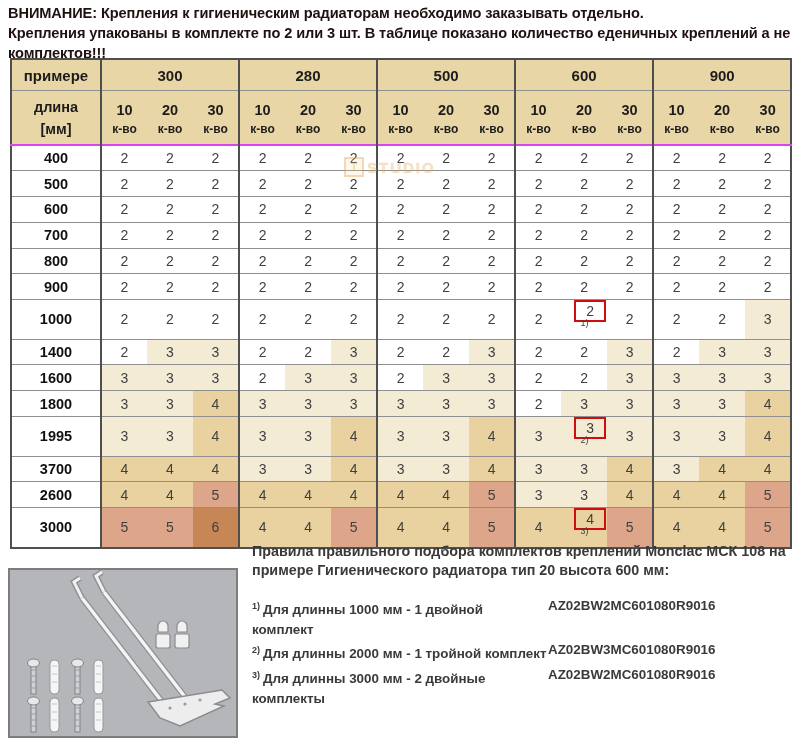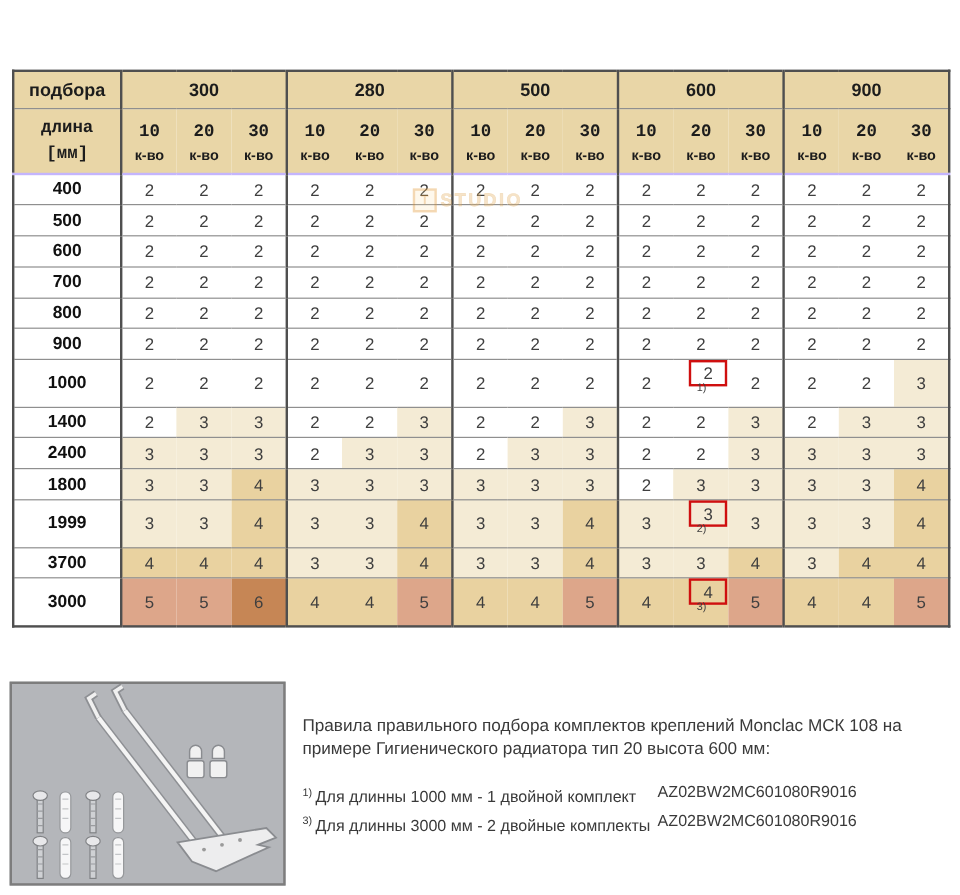--- a/index.html
+++ b/index.html
@@ -13,61 +13,65 @@
 
   
   .tbl-wrap{position:absolute;left:10px;top:58px;width:780px;}
   table.ftable{border-collapse:collapse;table-layout:fixed;width:780px;
                border:2px solid #4f4f4f;}
   table.ftable td,table.ftable th{padding:0;text-align:center;vertical-align:middle;}
   
   thead tr.h1 th{height:30px;font-size:15px;font-weight:bold;color:#1c1c1c;}
   thead tr.h2 th{height:53px;font-weight:bold;color:#1c1c1c;border-top:1px solid #8f8f8f;}
   thead th{background:#e9d6a7;}
-  .sub-num{display:block;font-size:14.5px;line-height:22px;font-family:Liberation Mono, monospace;}
+  .sub-num{display:block;font-size:14.5px;line-height:22px;}
   .sub-unit{display:block;font-size:12px;line-height:16px;}
   .corner1{font-size:15px;font-weight:bold;}
   .corner2 .sub-num{font-size:14.5px;}
   
   .gb{border-left:2px solid #4f4f4f;}
   
   tbody tr{height:25.75px;}
   tbody tr td,tbody tr th{border-top:1px solid #8f8f8f;font-size:14px;color:#3f3f3f;}
-  tbody tr.first td,tbody tr.first th{border-top:2px solid #c4b5fd;}
+  tbody tr.first td,tbody tr.first th{border-top:2px solid #d946ef;}
   tbody th.len{font-weight:bold;color:#101010;background:#fff;font-size:14.5px;}
   
   .redbox{display:inline-block;min-width:24px;border:2px solid #cf0f0f;
           line-height:18px;padding:0 2px;margin-left:12px;}
   sup.fn{font-size:9px;color:#3f3f3f;position:relative;top:-4px;margin-left:1px;}
 
   
   .watermark{position:absolute;left:344px;top:157px;display:flex;align-items:center;
              opacity:0.38;pointer-events:none;}
   .wm-box{display:inline-block;width:16px;height:16px;border:2px solid #e39b3a;
           color:#e39b3a;font-size:11px;font-weight:bold;text-align:center;
           line-height:16px;background:rgba(250,220,160,0.5);}
   .wm-text{color:#e8b870;font-size:15px;font-weight:bold;letter-spacing:2px;
            margin-left:3px;-webkit-text-stroke:0.5px #dba04a;}
 
   
   .product{position:absolute;left:8px;top:568px;width:230px;height:170px;
            background:#b4b6ba;border:2px solid #7d7d7d;box-sizing:border-box;}
   
-  .legend{position:absolute;left:252px;top:596px;width:536px;color:#3a3a3a;}
+  .legend{position:absolute;left:252px;top:542px;width:536px;color:#3a3a3a;font-weight:bold;}
   .legend-title{font-size:14.3px;line-height:19px;margin:0 0 16px 0;}
   .legend-items{font-size:13.4px;line-height:20px;}
   .legend-row{display:grid;grid-template-columns:296px 1fr;}
   .legend-row sup{font-size:9px;margin-right:3px;}
   .legend-code{white-space:nowrap;}
 </style>
 </head>
 <body>
 
 <div id="page">
 
+  <div class="warning">
+    <div>ВНИМАНИЕ: Крепления к гигиеническим радиаторам необходимо заказывать отдельно.</div>
+    <div>Крепления упакованы в комплекте по 2 или 3 шт. В таблице показано количество еденичных креплений а не комплектов!!!</div>
+  </div>
 
   <div class="tbl-wrap">
     <table class="ftable" id="ftable">
         <colgroup>
           <col style="width: 90px;">
           <col style="width: 46px;">
           <col style="width: 46px;">
           <col style="width: 46px;">
           <col style="width: 46px;">
           <col style="width: 46px;">
@@ -77,21 +81,21 @@
           <col style="width: 46px;">
           <col style="width: 46px;">
           <col style="width: 46px;">
           <col style="width: 46px;">
           <col style="width: 46px;">
           <col style="width: 46px;">
           <col style="width: 46px;">
         </colgroup>
         <thead>
           <tr class="h1">
-            <th class="corner1">подбора</th>
+            <th class="corner1">примере</th>
             <th colspan="3" class="gb">300</th>
             <th colspan="3" class="gb">280</th>
             <th colspan="3" class="gb">500</th>
             <th colspan="3" class="gb">600</th>
             <th colspan="3" class="gb">900</th>
           </tr>
           <tr class="h2">
             <th class="corner2">
               <span class="sub-num">длина</span>
               <span class="sub-num">[мм]</span>
@@ -297,21 +301,21 @@
             <td style="background: rgb(255, 255, 255);">2</td>
             <td style="background: rgb(244, 235, 213);">3</td>
             <td class="gb" style="background: rgb(255, 255, 255);">2</td>
             <td style="background: rgb(255, 255, 255);">2</td>
             <td style="background: rgb(244, 235, 213);">3</td>
             <td class="gb" style="background: rgb(255, 255, 255);">2</td>
             <td style="background: rgb(244, 235, 213);">3</td>
             <td style="background: rgb(244, 235, 213);">3</td>
           </tr>
           <tr>
-            <th class="len">2400</th>
+            <th class="len">1600</th>
             <td class="gb" style="background: rgb(244, 235, 213);">3</td>
             <td style="background: rgb(244, 235, 213);">3</td>
             <td style="background: rgb(244, 235, 213);">3</td>
             <td class="gb" style="background: rgb(255, 255, 255);">2</td>
             <td style="background: rgb(244, 235, 213);">3</td>
             <td style="background: rgb(244, 235, 213);">3</td>
             <td class="gb" style="background: rgb(255, 255, 255);">2</td>
             <td style="background: rgb(244, 235, 213);">3</td>
             <td style="background: rgb(244, 235, 213);">3</td>
             <td class="gb" style="background: rgb(255, 255, 255);">2</td>
@@ -333,21 +337,21 @@
             <td style="background: rgb(244, 235, 213);">3</td>
             <td style="background: rgb(244, 235, 213);">3</td>
             <td class="gb" style="background: rgb(255, 255, 255);">2</td>
             <td style="background: rgb(244, 235, 213);">3</td>
             <td style="background: rgb(244, 235, 213);">3</td>
             <td class="gb" style="background: rgb(244, 235, 213);">3</td>
             <td style="background: rgb(244, 235, 213);">3</td>
             <td style="background: rgb(233, 210, 160);">4</td>
           </tr>
           <tr>
-            <th class="len">1999</th>
+            <th class="len">1995</th>
             <td class="gb" style="background: rgb(244, 235, 213);">3</td>
             <td style="background: rgb(244, 235, 213);">3</td>
             <td style="background: rgb(233, 210, 160);">4</td>
             <td class="gb" style="background: rgb(244, 235, 213);">3</td>
             <td style="background: rgb(244, 235, 213);">3</td>
             <td style="background: rgb(233, 210, 160);">4</td>
             <td class="gb" style="background: rgb(244, 235, 213);">3</td>
             <td style="background: rgb(244, 235, 213);">3</td>
             <td style="background: rgb(233, 210, 160);">4</td>
             <td class="gb" style="background: rgb(244, 235, 213);">3</td>
@@ -367,20 +371,38 @@
             <td style="background: rgb(233, 210, 160);">4</td>
             <td class="gb" style="background: rgb(244, 235, 213);">3</td>
             <td style="background: rgb(244, 235, 213);">3</td>
             <td style="background: rgb(233, 210, 160);">4</td>
             <td class="gb" style="background: rgb(244, 235, 213);">3</td>
             <td style="background: rgb(244, 235, 213);">3</td>
             <td style="background: rgb(233, 210, 160);">4</td>
             <td class="gb" style="background: rgb(244, 235, 213);">3</td>
             <td style="background: rgb(233, 210, 160);">4</td>
             <td style="background: rgb(233, 210, 160);">4</td>
+          </tr>
+          <tr>
+            <th class="len">2600</th>
+            <td class="gb" style="background: rgb(233, 210, 160);">4</td>
+            <td style="background: rgb(233, 210, 160);">4</td>
+            <td style="background: rgb(221, 166, 138);">5</td>
+            <td class="gb" style="background: rgb(233, 210, 160);">4</td>
+            <td style="background: rgb(233, 210, 160);">4</td>
+            <td style="background: rgb(233, 210, 160);">4</td>
+            <td class="gb" style="background: rgb(233, 210, 160);">4</td>
+            <td style="background: rgb(233, 210, 160);">4</td>
+            <td style="background: rgb(221, 166, 138);">5</td>
+            <td class="gb" style="background: rgb(244, 235, 213);">3</td>
+            <td style="background: rgb(244, 235, 213);">3</td>
+            <td style="background: rgb(233, 210, 160);">4</td>
+            <td class="gb" style="background: rgb(233, 210, 160);">4</td>
+            <td style="background: rgb(233, 210, 160);">4</td>
+            <td style="background: rgb(221, 166, 138);">5</td>
           </tr>
           <tr>
             <th class="len">3000</th>
             <td class="gb" style="background: rgb(221, 166, 138);">5</td>
             <td style="background: rgb(221, 166, 138);">5</td>
             <td style="background: rgb(198, 134, 85);">6</td>
             <td class="gb" style="background: rgb(233, 210, 160);">4</td>
             <td style="background: rgb(233, 210, 160);">4</td>
             <td style="background: rgb(221, 166, 138);">5</td>
             <td class="gb" style="background: rgb(233, 210, 160);">4</td>
@@ -479,19 +501,23 @@
   </div>
 
   <div class="legend">
     <p class="legend-title">Правила правильного подбора комплектов креплений Monclac МСК 108 на примере Гигиенического радиатора тип 20 высота 600 мм:</p>
     <div class="legend-items" id="legend-items">
         <div class="legend-row">
           <div><sup>1)</sup>Для длинны 1000 мм - 1 двойной комплект</div>
           <div class="legend-code">AZ02BW2MC601080R9016</div>
         </div>
         <div class="legend-row">
+          <div><sup>2)</sup>Для длинны 2000 мм - 1 тройной комплект</div>
+          <div class="legend-code">AZ02BW3MC601080R9016</div>
+        </div>
+        <div class="legend-row">
           <div><sup>3)</sup>Для длинны 3000 мм - 2 двойные комплекты</div>
           <div class="legend-code">AZ02BW2MC601080R9016</div>
         </div>
       </div>
   </div>
 
 </div>
 
 </body></html>

